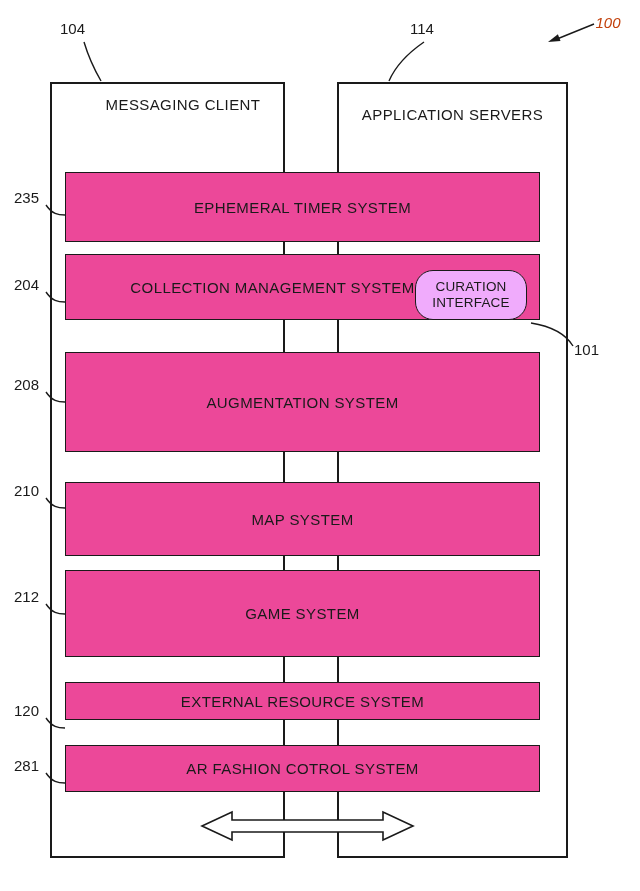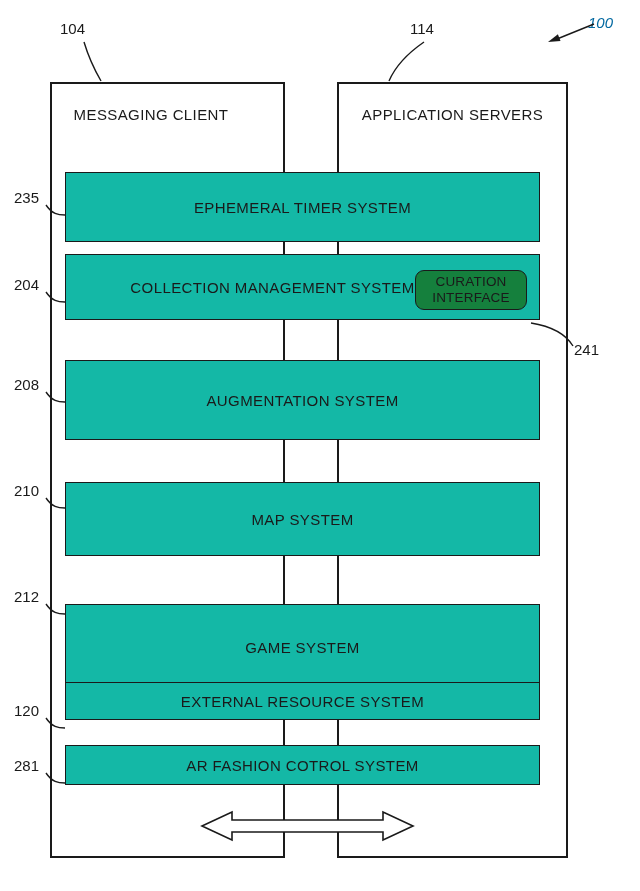--- a/index.html
+++ b/index.html
@@ -19,42 +19,42 @@
   }
   .col-left{left:50px;top:82px;width:235px;height:776px;}
   .col-right{left:337px;top:82px;width:231px;height:776px;}
   .col-header{
     position:absolute;
     text-align:center;
     font-size:15px;
     letter-spacing:0.4px;
     color:#1a1a1a;
   }
-  .hdr-left{left:50px;top:106px;width:202px;}
+  .hdr-left{left:50px;top:96px;width:202px;padding-left:32px;}
   .hdr-right{left:337px;top:106px;width:231px;}
   .sysbox{
     position:absolute;
     left:65px;width:475px;
     border:1.7px solid #1a1a1a;
-    background:#14b8a6;
+    background:#ec4899;
     box-sizing:border-box;
     display:flex;align-items:center;justify-content:center;
   }
   .syslabel{
     font-size:15px;
     letter-spacing:0.4px;
     color:#1a1a1a;
     text-align:center;
   }
   .curation{
     position:absolute;
-    left:415px;top:270px;width:112px;height:40px;
+    left:415px;top:270px;width:112px;height:50px;
     border:1.6px solid #1a1a1a;
-    border-radius:9px;
-    background:#15803d;
+    border-radius:18px;
+    background:#f0abfc;
     box-sizing:border-box;
     display:flex;align-items:center;justify-content:center;
     text-align:center;
     font-size:13.5px;
     letter-spacing:0.2px;
     line-height:1.15;
     color:#1a1a1a;
     padding:2px;
   }
   .ref{
@@ -63,22 +63,23 @@
     color:#1a1a1a;
     width:36px;
     text-align:left;
   }
   .refleft{left:14px;}
   .fig-ref{
     position:absolute;
     left:588px;top:14px;
     font-size:15px;
     font-style:italic;
-    color:#0369a1;
+    color:#c2410c;
     width:40px;
+    text-align:center;
   }
   svg.overlay{
     position:absolute;left:0;top:0;
     pointer-events:none;
   }
 </style>
 </head>
 <body>
 
 <div class="canvas">
@@ -92,53 +93,53 @@
   <div class="sysbox" style="top:172px;height:70px">
     <span class="syslabel">EPHEMERAL TIMER SYSTEM</span>
   </div>
 
   <div class="sysbox" style="top:254px;height:66px">
     <span class="syslabel" style="padding-right:60px">COLLECTION MANAGEMENT SYSTEM</span>
   </div>
 
   <div class="curation">CURATION INTERFACE</div>
 
-  <div class="sysbox" style="top:360px;height:80px">
+  <div class="sysbox" style="top:352px;height:100px">
     <span class="syslabel">AUGMENTATION SYSTEM</span>
   </div>
 
   <div class="sysbox" style="top:482px;height:74px">
     <span class="syslabel">MAP SYSTEM</span>
   </div>
 
-  <div class="sysbox" style="top:604px;height:87px">
+  <div class="sysbox" style="top:570px;height:87px">
     <span class="syslabel">GAME SYSTEM</span>
   </div>
 
   <div class="sysbox" style="top:682px;height:38px">
     <span class="syslabel">EXTERNAL RESOURCE SYSTEM</span>
   </div>
 
-  <div class="sysbox" style="top:745px;height:40px">
+  <div class="sysbox" style="top:745px;height:47px">
     <span class="syslabel">AR FASHION COTROL SYSTEM</span>
   </div>
 
   <div class="ref" style="left:60px;top:20px">104</div>
   <div class="ref" style="left:410px;top:20px">114</div>
   <div class="fig-ref">100</div>
 
   <div class="ref refleft" style="top:189px">235</div>
   <div class="ref refleft" style="top:276px">204</div>
   <div class="ref refleft" style="top:376px">208</div>
   <div class="ref refleft" style="top:482px">210</div>
   <div class="ref refleft" style="top:588px">212</div>
   <div class="ref refleft" style="top:702px">120</div>
   <div class="ref refleft" style="top:757px">281</div>
 
-  <div class="ref" style="left:574px;top:341px">241</div>
+  <div class="ref" style="left:574px;top:341px">101</div>
 
   <svg class="overlay" width="640" height="891" viewBox="0 0 640 891">
     <g stroke="#1a1a1a" stroke-width="1.4" fill="none">
       <path d="M 84 42 Q 90 62 101 81"></path>
       <path d="M 424 42 Q 398 60 389 81"></path>
       <path d="M 46 205 C 52 214, 58 215, 65 215"></path>
       <path d="M 46 292 C 52 301, 58 302, 65 302"></path>
       <path d="M 46 392 C 52 401, 58 402, 65 402"></path>
       <path d="M 46 498 C 52 507, 58 508, 65 508"></path>
       <path d="M 46 604 C 52 613, 58 614, 65 614"></path>

